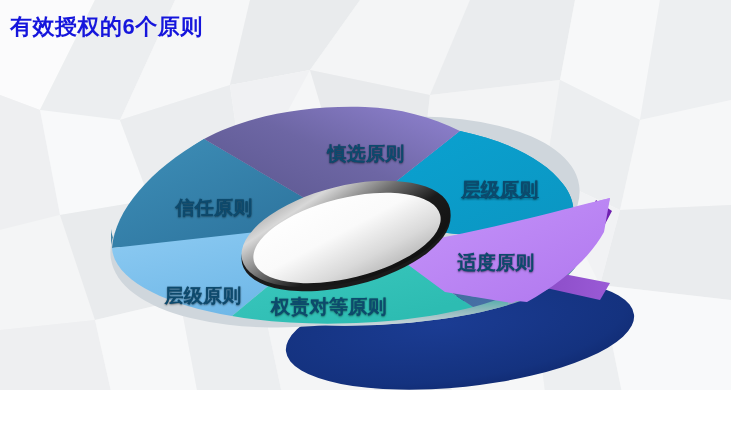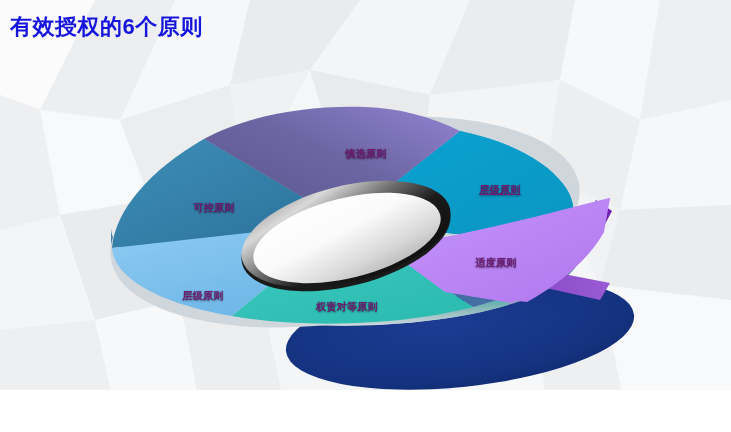--- a/index.html
+++ b/index.html
@@ -37,22 +37,22 @@
   #diagram {
     position: absolute;
     left: 0;
     top: 0;
     width: 731px;
     height: 432px;
     z-index: 10;
   }
   .seg-label {
     position: absolute;
-    color: #701a75;
-    font-size: 10px;
+    color: #0c4a6e;
+    font-size: 19px;
     font-weight: bold;
     white-space: nowrap;
     text-shadow: 0 1px 2px rgba(0,0,0,0.42), 0 0 1px rgba(0,0,0,0.35);
     z-index: 16;
     letter-spacing: 0.3px;
     transform: translate(-50%, -50%);
   }
 </style>
 </head>
 <body>
@@ -228,17 +228,17 @@
     <g>
       <ellipse cx="346" cy="238" rx="107" ry="48" transform="rotate(-14 346 238)" fill="#1a1a1a"></ellipse>
       <ellipse cx="346" cy="234" rx="107" ry="48" transform="rotate(-14 346 234)" fill="url(#gRim)"></ellipse>
       <ellipse cx="347" cy="238" rx="96" ry="40" transform="rotate(-14 347 238)" fill="url(#gHole)"></ellipse>
     </g>
   </svg>
 
   <div class="seg-label" style="left:366px; top:154px;">慎选原则</div>
   <div class="seg-label" style="left:500px; top:190px;text-decoration:underline;">层级原则</div>
   <div class="seg-label" style="left:496px; top:263px;">适度原则</div>
-  <div class="seg-label" style="left:347px; top:307px;">权责对等原则</div>
+  <div class="seg-label" style="left:329px; top:307px;">权责对等原则</div>
   <div class="seg-label" style="left:203px; top:296px;">层级原则</div>
-  <div class="seg-label" style="left:214px; top:208px;">可控原则</div>
+  <div class="seg-label" style="left:214px; top:208px;">信任原则</div>
 
 </div>
 
 </body></html>

